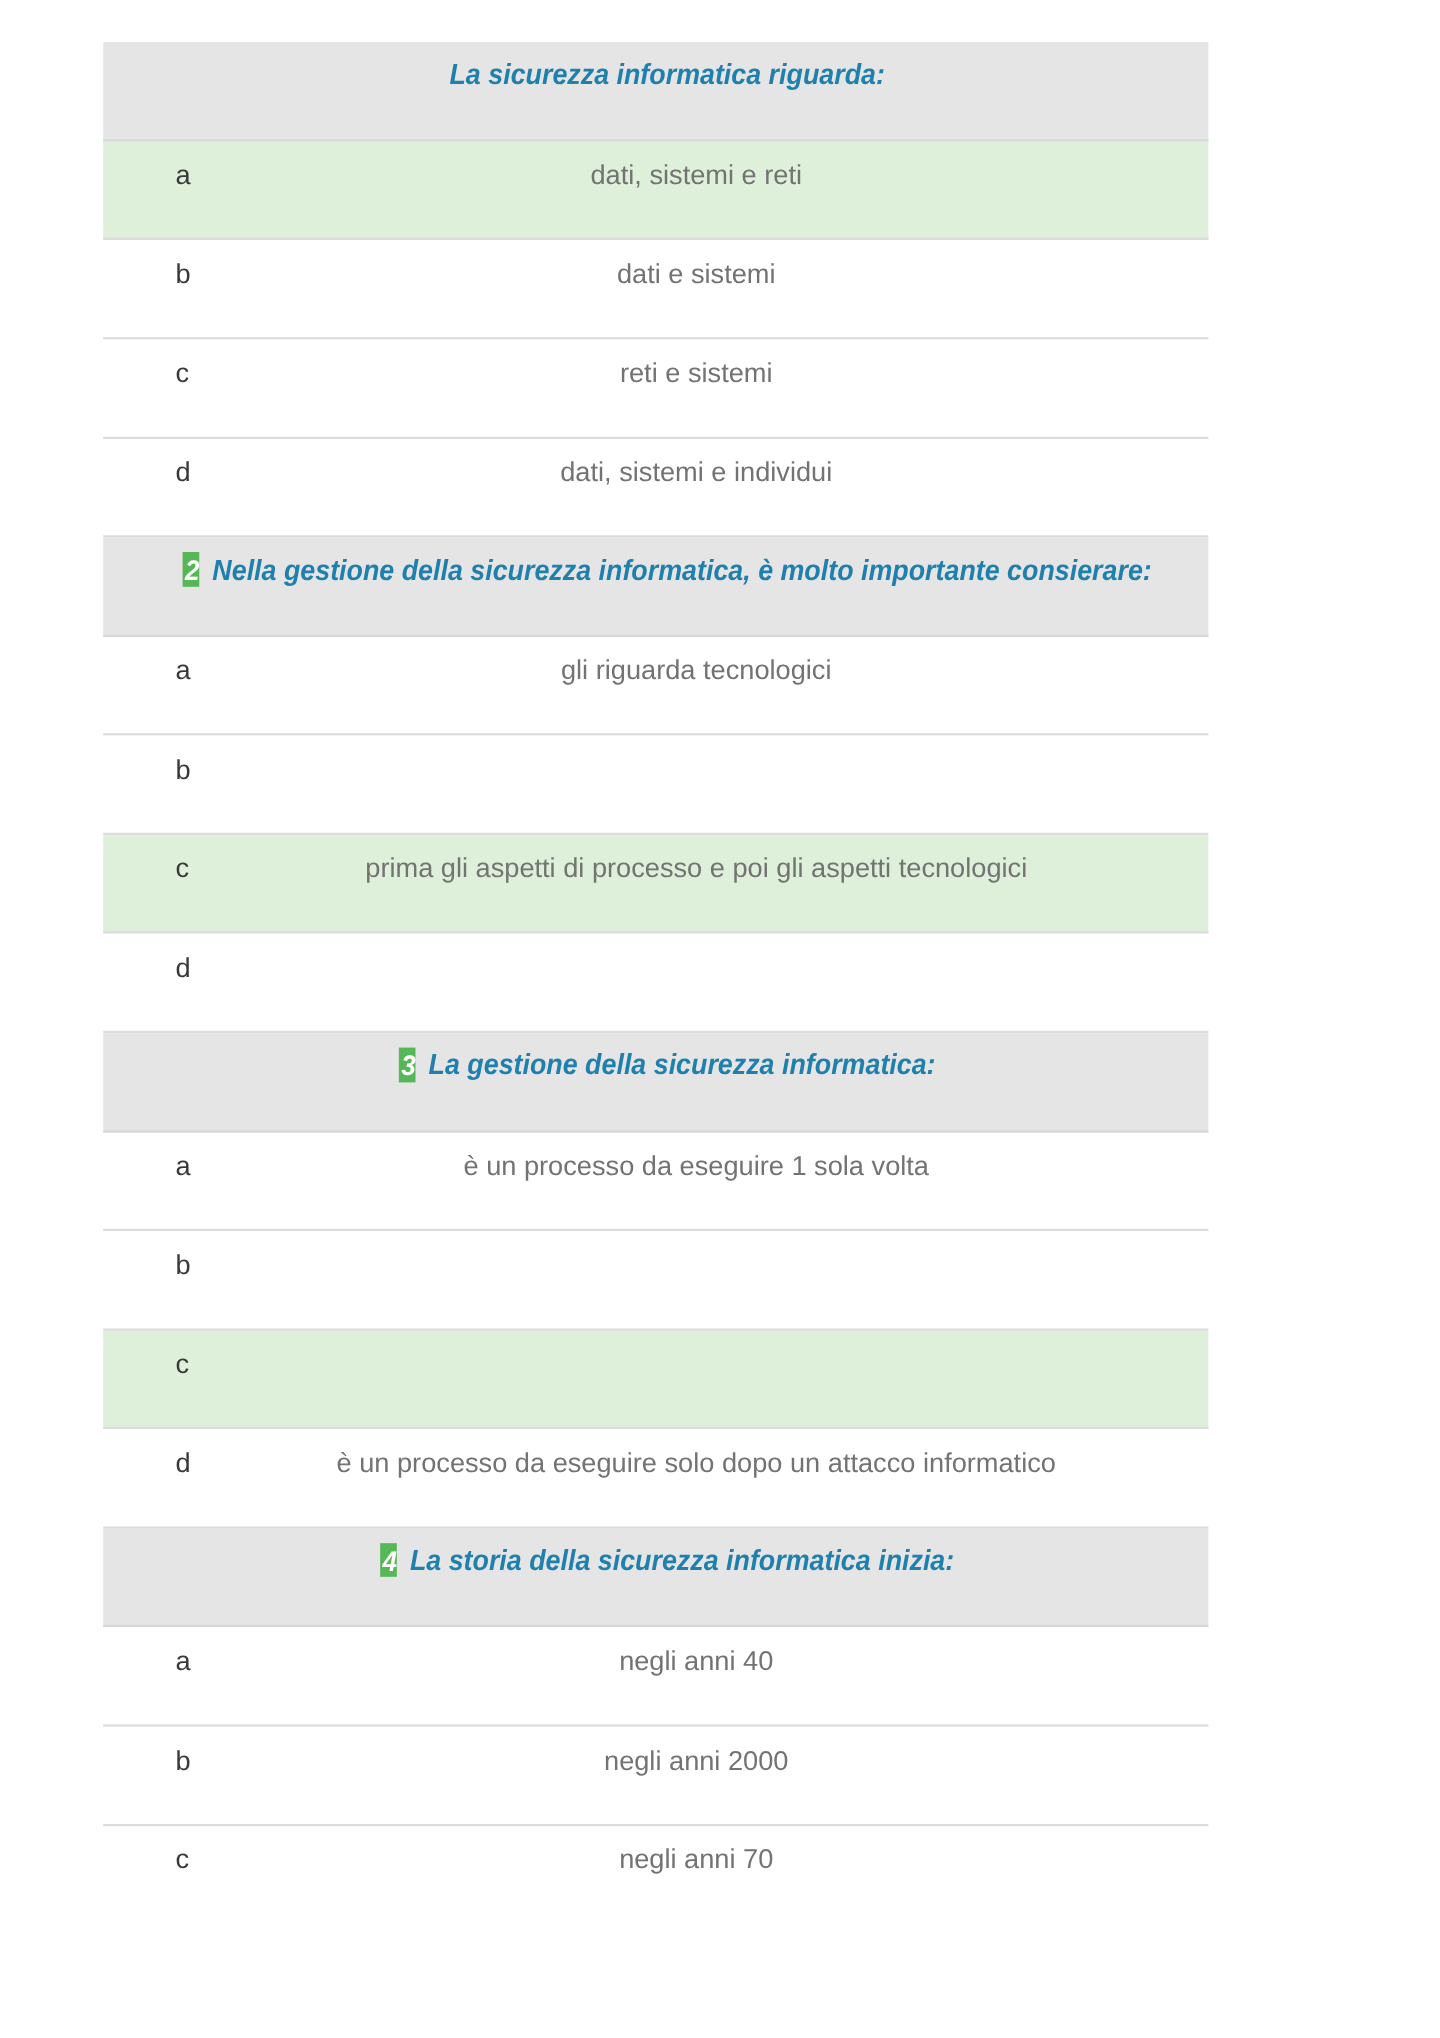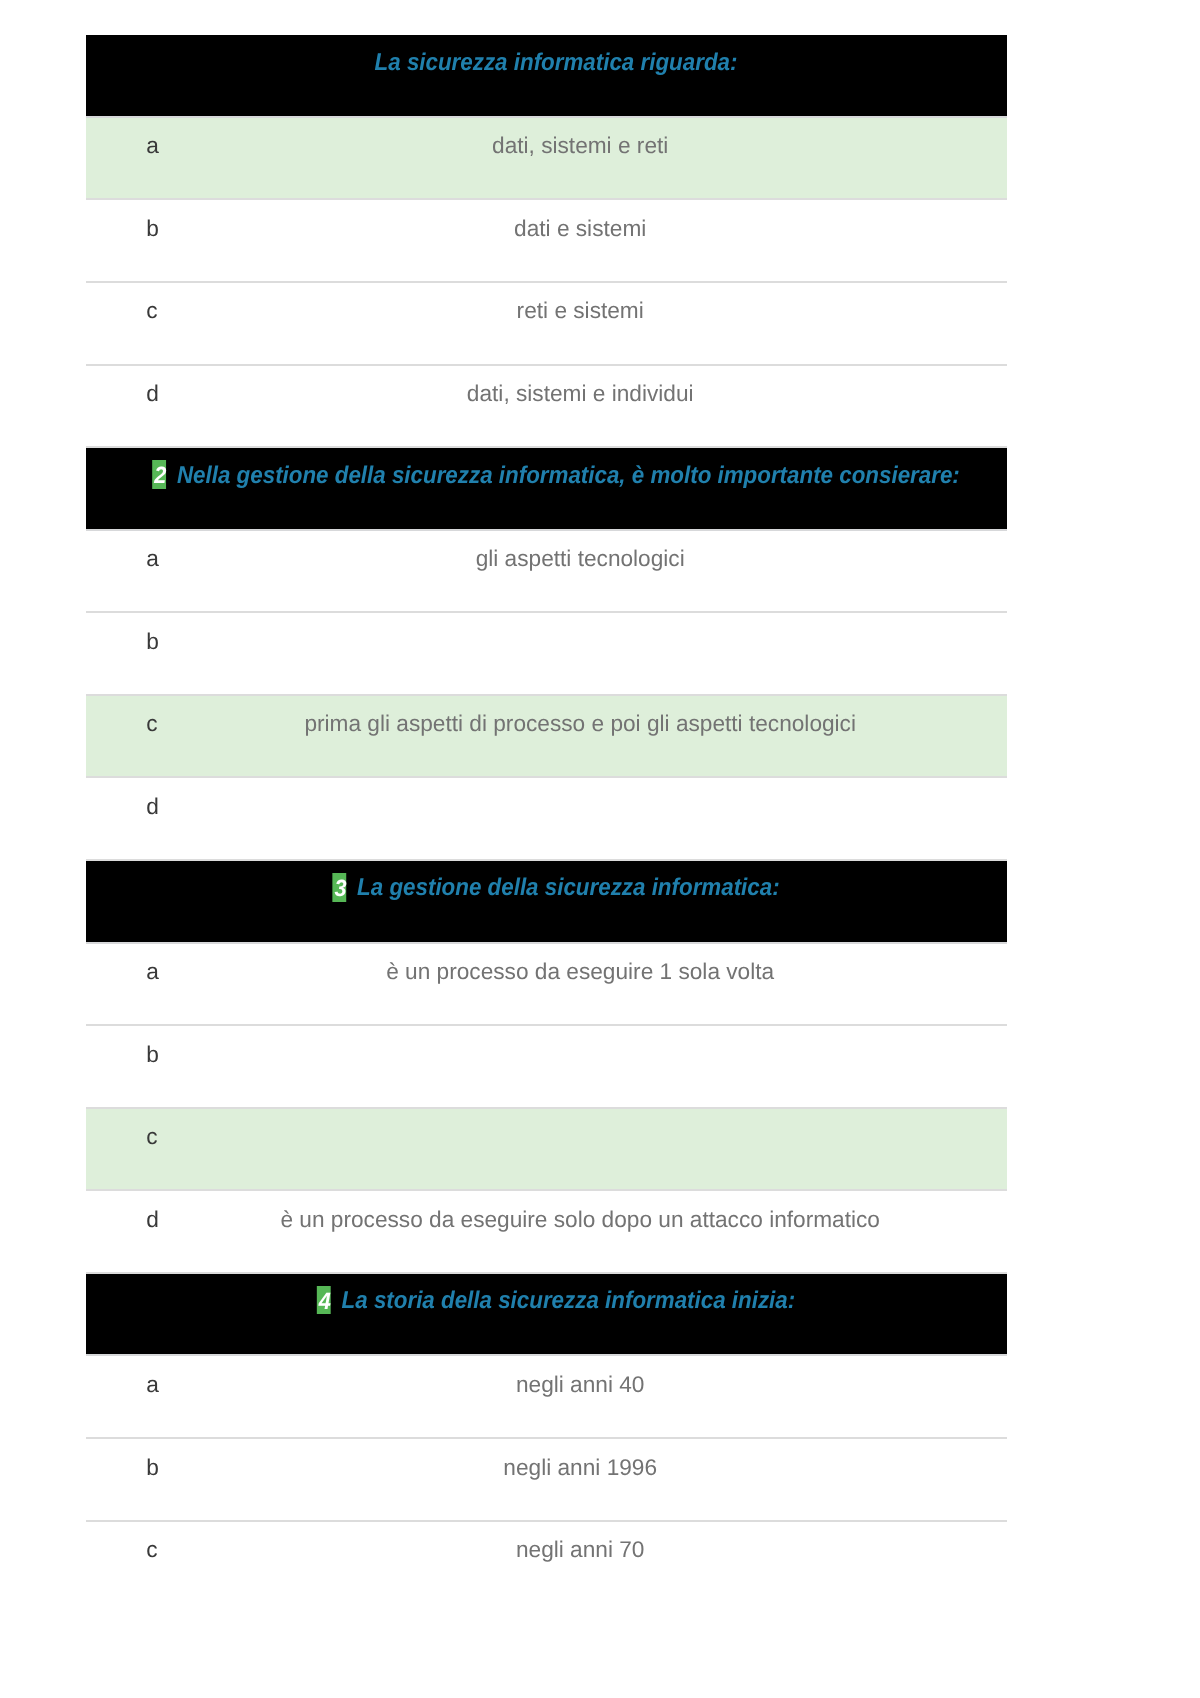--- a/index.html
+++ b/index.html
@@ -26,21 +26,21 @@
   .quiz {
     position: absolute;
     left: 86px;
     top: 35.2px;
     width: 921px;
   }
   .qblock { width: 100%; }
 
   .qhead {
     position: relative;
-    background: #000000;
+    background: #e5e5e5;
     height: 82.58px;
     box-sizing: border-box;
     border-bottom: 2px solid #d7d8da;
   }
   .qinner {
     position: absolute;
     left: calc(50% + 9.95px);
     top: 27.5px;
     white-space: nowrap;
     transform: translateX(-50%) scaleX(0.9245);
@@ -149,21 +149,21 @@
     <div class="qblock">
       <div class="qhead">
         <div class="qinner">
           <span class="qnum">2</span>
           <span class="qtext">Nella gestione della sicurezza informatica, è molto importante consierare:</span>
         </div>
       </div>
       <div class="arow">
         <div class="acell">
           <div class="alabel">a</div>
-          <div class="atext">gli aspetti tecnologici</div>
+          <div class="atext">gli riguarda tecnologici</div>
         </div>
       </div>
       <div class="arow">
         <div class="acell">
           <div class="alabel">b</div>
         </div>
       </div>
       <div class="arow correct">
         <div class="acell">
           <div class="alabel">c</div>
@@ -215,21 +215,21 @@
       </div>
       <div class="arow">
         <div class="acell">
           <div class="alabel">a</div>
           <div class="atext">negli anni 40</div>
         </div>
       </div>
       <div class="arow">
         <div class="acell">
           <div class="alabel">b</div>
-          <div class="atext">negli anni 1996</div>
+          <div class="atext">negli anni 2000</div>
         </div>
       </div>
       <div class="arow">
         <div class="acell">
           <div class="alabel">c</div>
           <div class="atext">negli anni 70</div>
         </div>
       </div>
     </div>
   </div>

